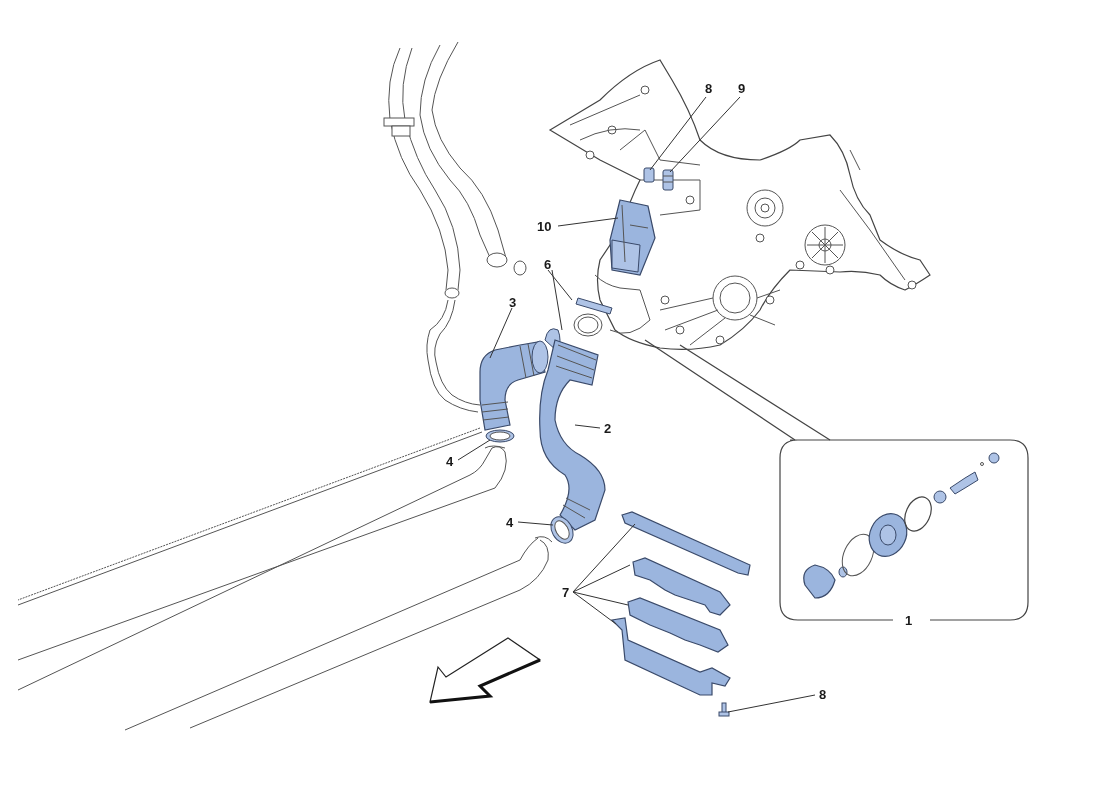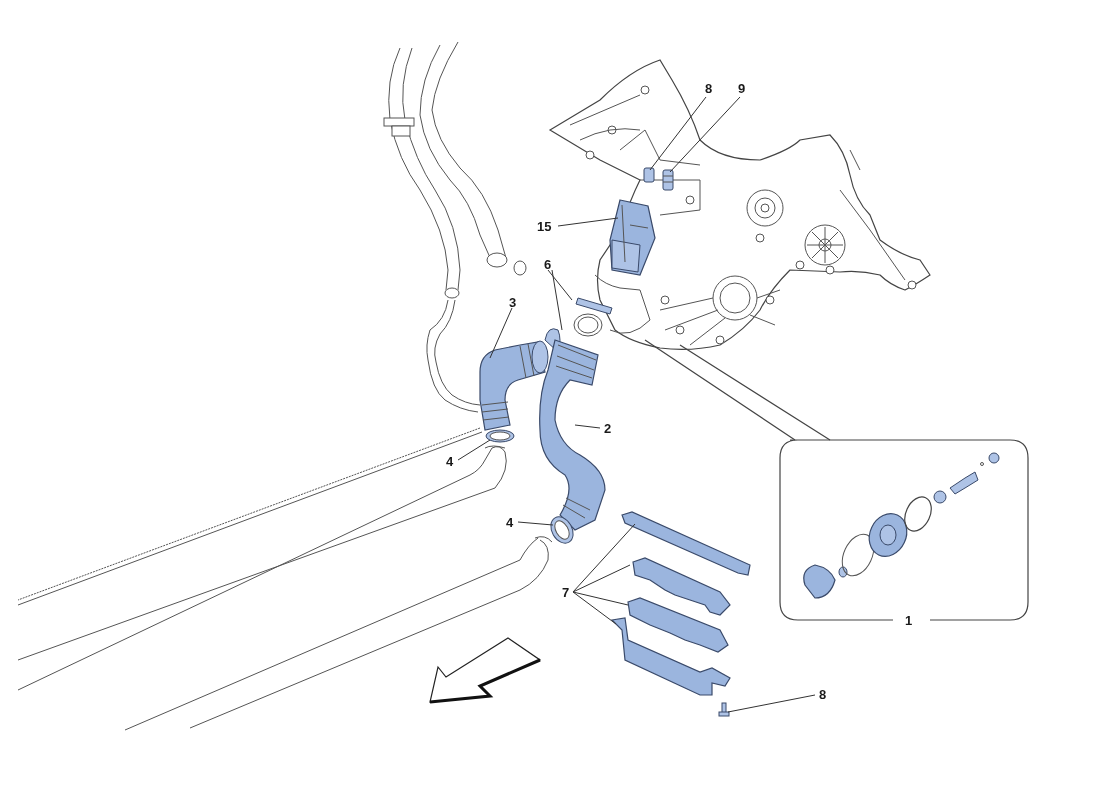--- a/index.html
+++ b/index.html
@@ -164,21 +164,21 @@
     <path class="lead" d="M600,428 L575,425"></path>
     <path class="lead" d="M458,460 L490,440"></path>
     <path class="lead" d="M518,522 L553,525"></path>
     <path class="lead" d="M573,592 L635,524 M573,592 L630,565 M573,592 L628,605 M573,592 L616,624"></path>
     <path class="lead" d="M815,695 L728,712"></path>
   </g>
 </svg>
 
 <span class="callout" style="left:705px;top:82px;">8</span>
 <span class="callout" style="left:738px;top:82px;">9</span>
-<span class="callout" style="left:537px;top:220px;">15</span>
+<span class="callout" style="left:537px;top:220px;">10</span>
 <span class="callout" style="left:544px;top:258px;">6</span>
 <span class="callout" style="left:509px;top:296px;">3</span>
 <span class="callout" style="left:604px;top:422px;">2</span>
 <span class="callout" style="left:446px;top:455px;">4</span>
 <span class="callout" style="left:506px;top:516px;">4</span>
 <span class="callout" style="left:562px;top:586px;">7</span>
 <span class="callout" style="left:905px;top:614px;">1</span>
 <span class="callout" style="left:819px;top:688px;">8</span>
 </div>
 

